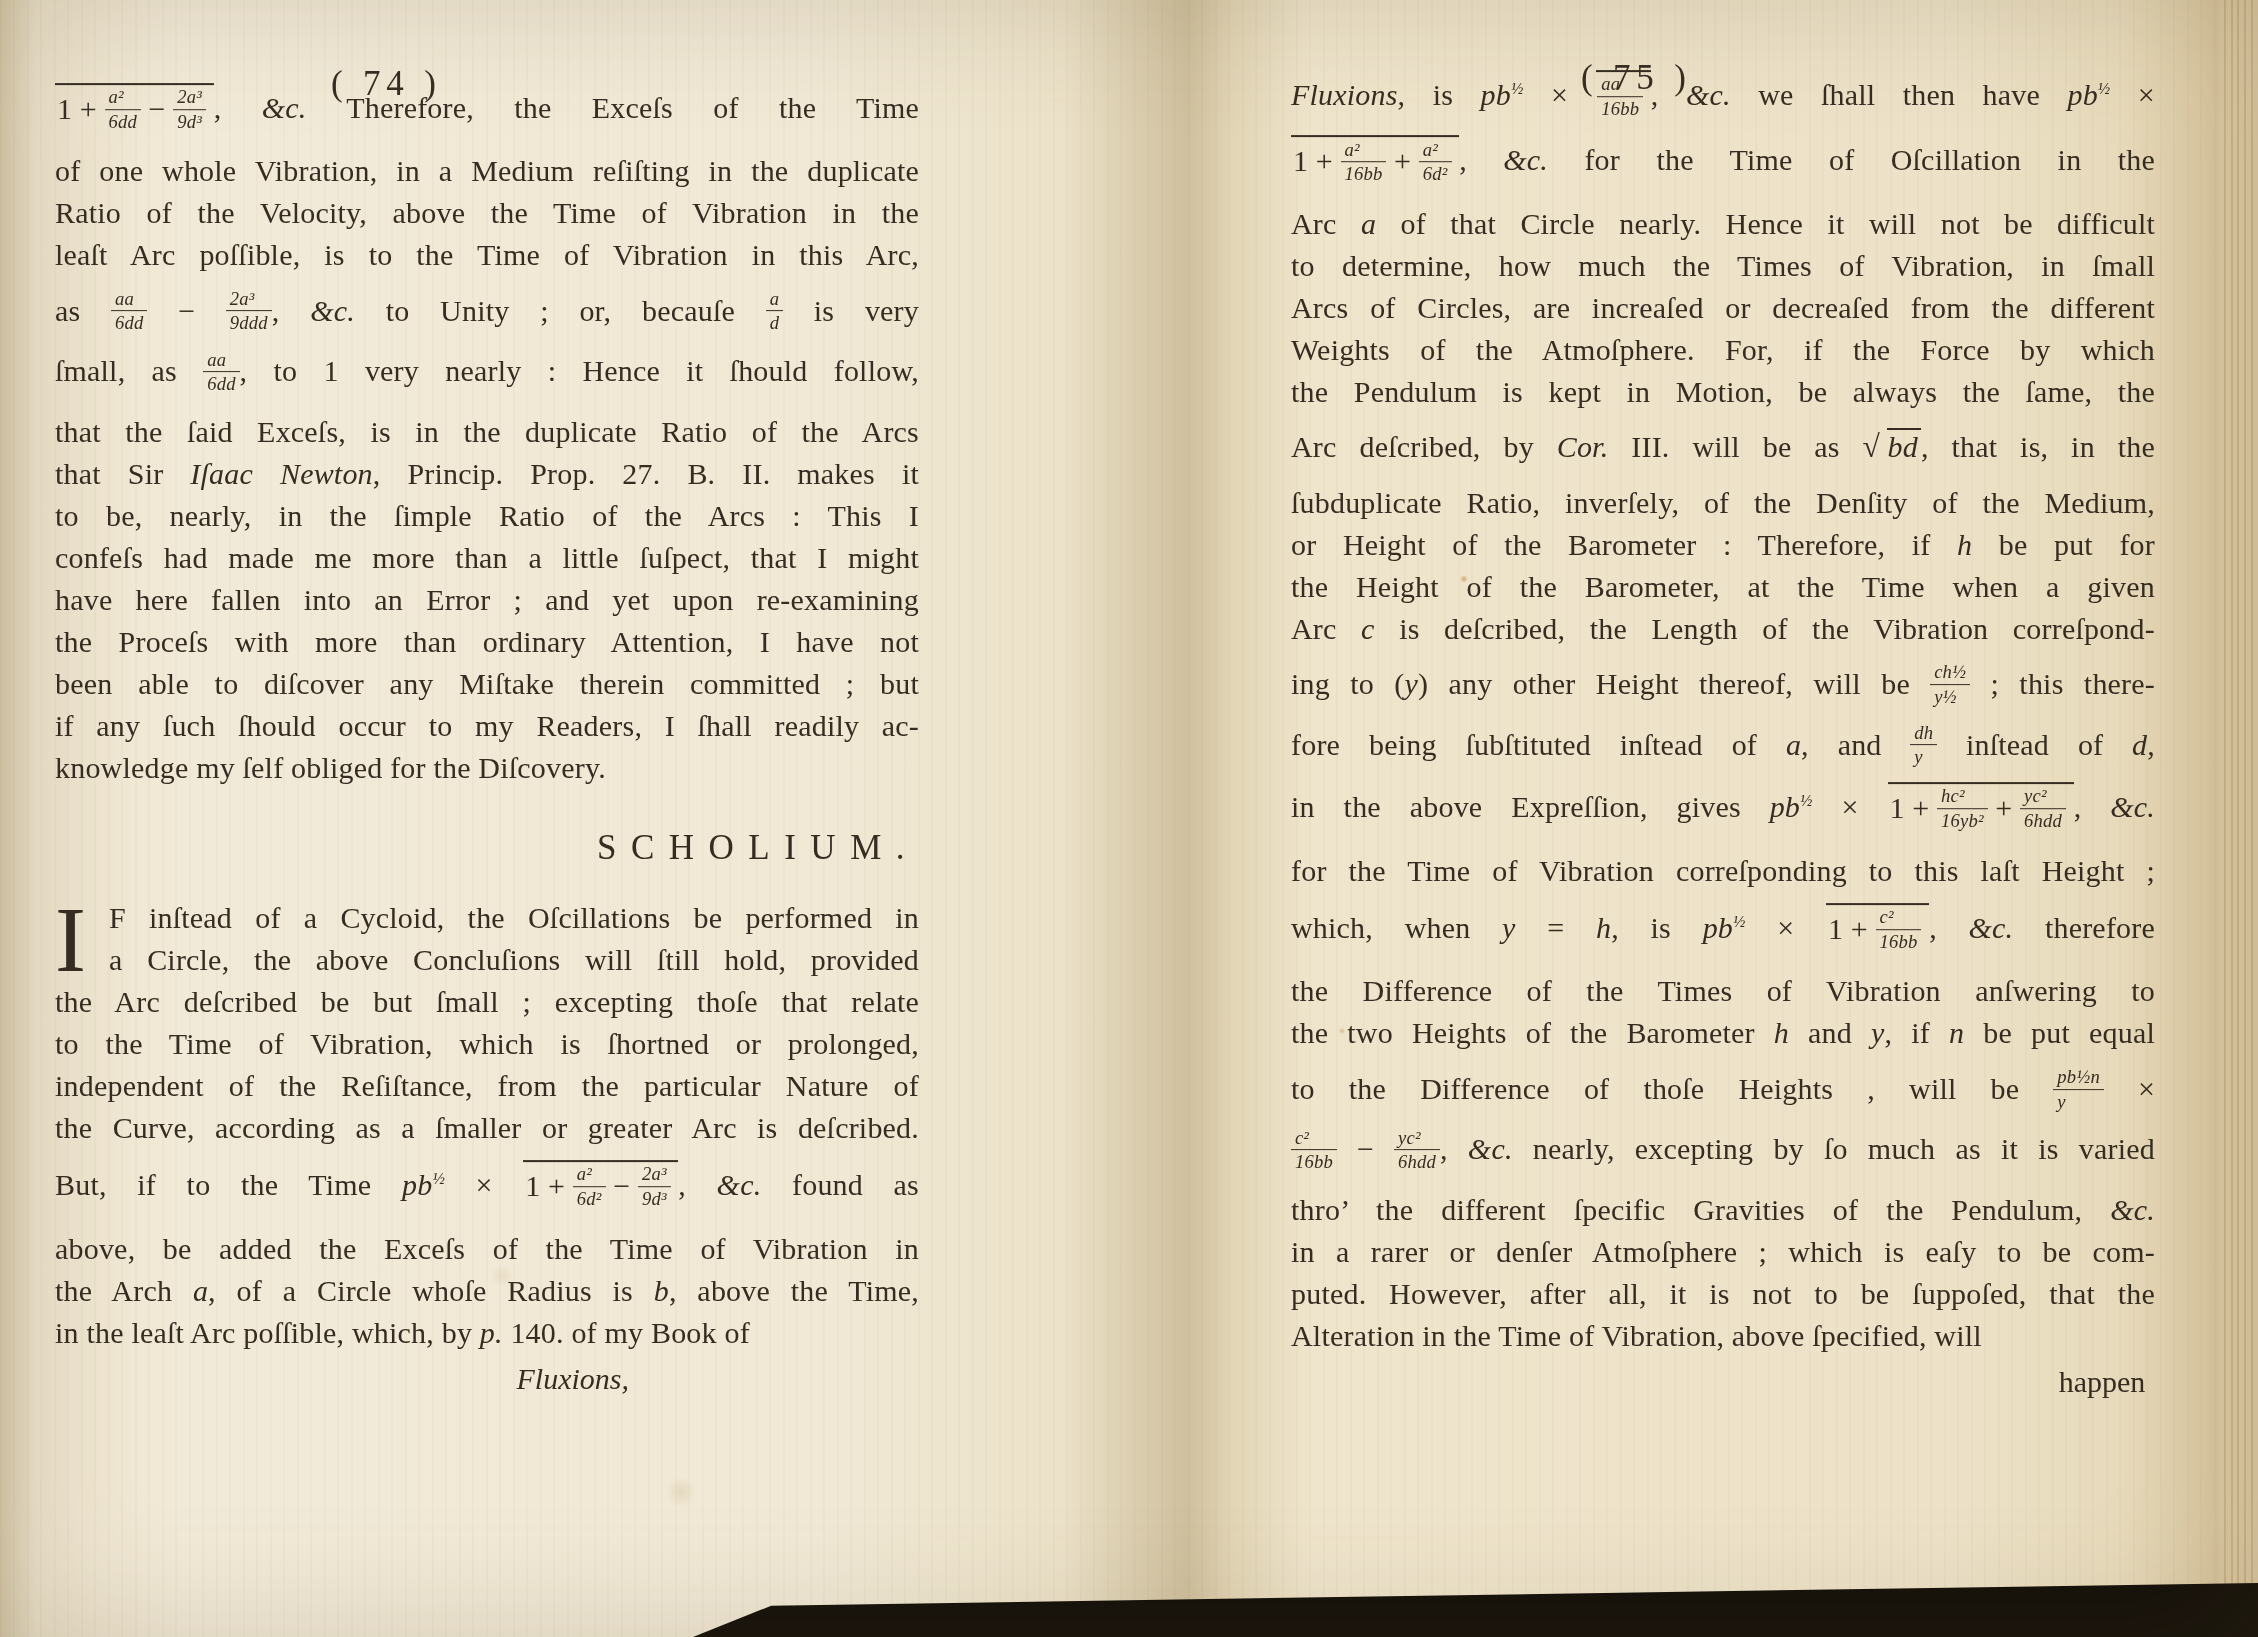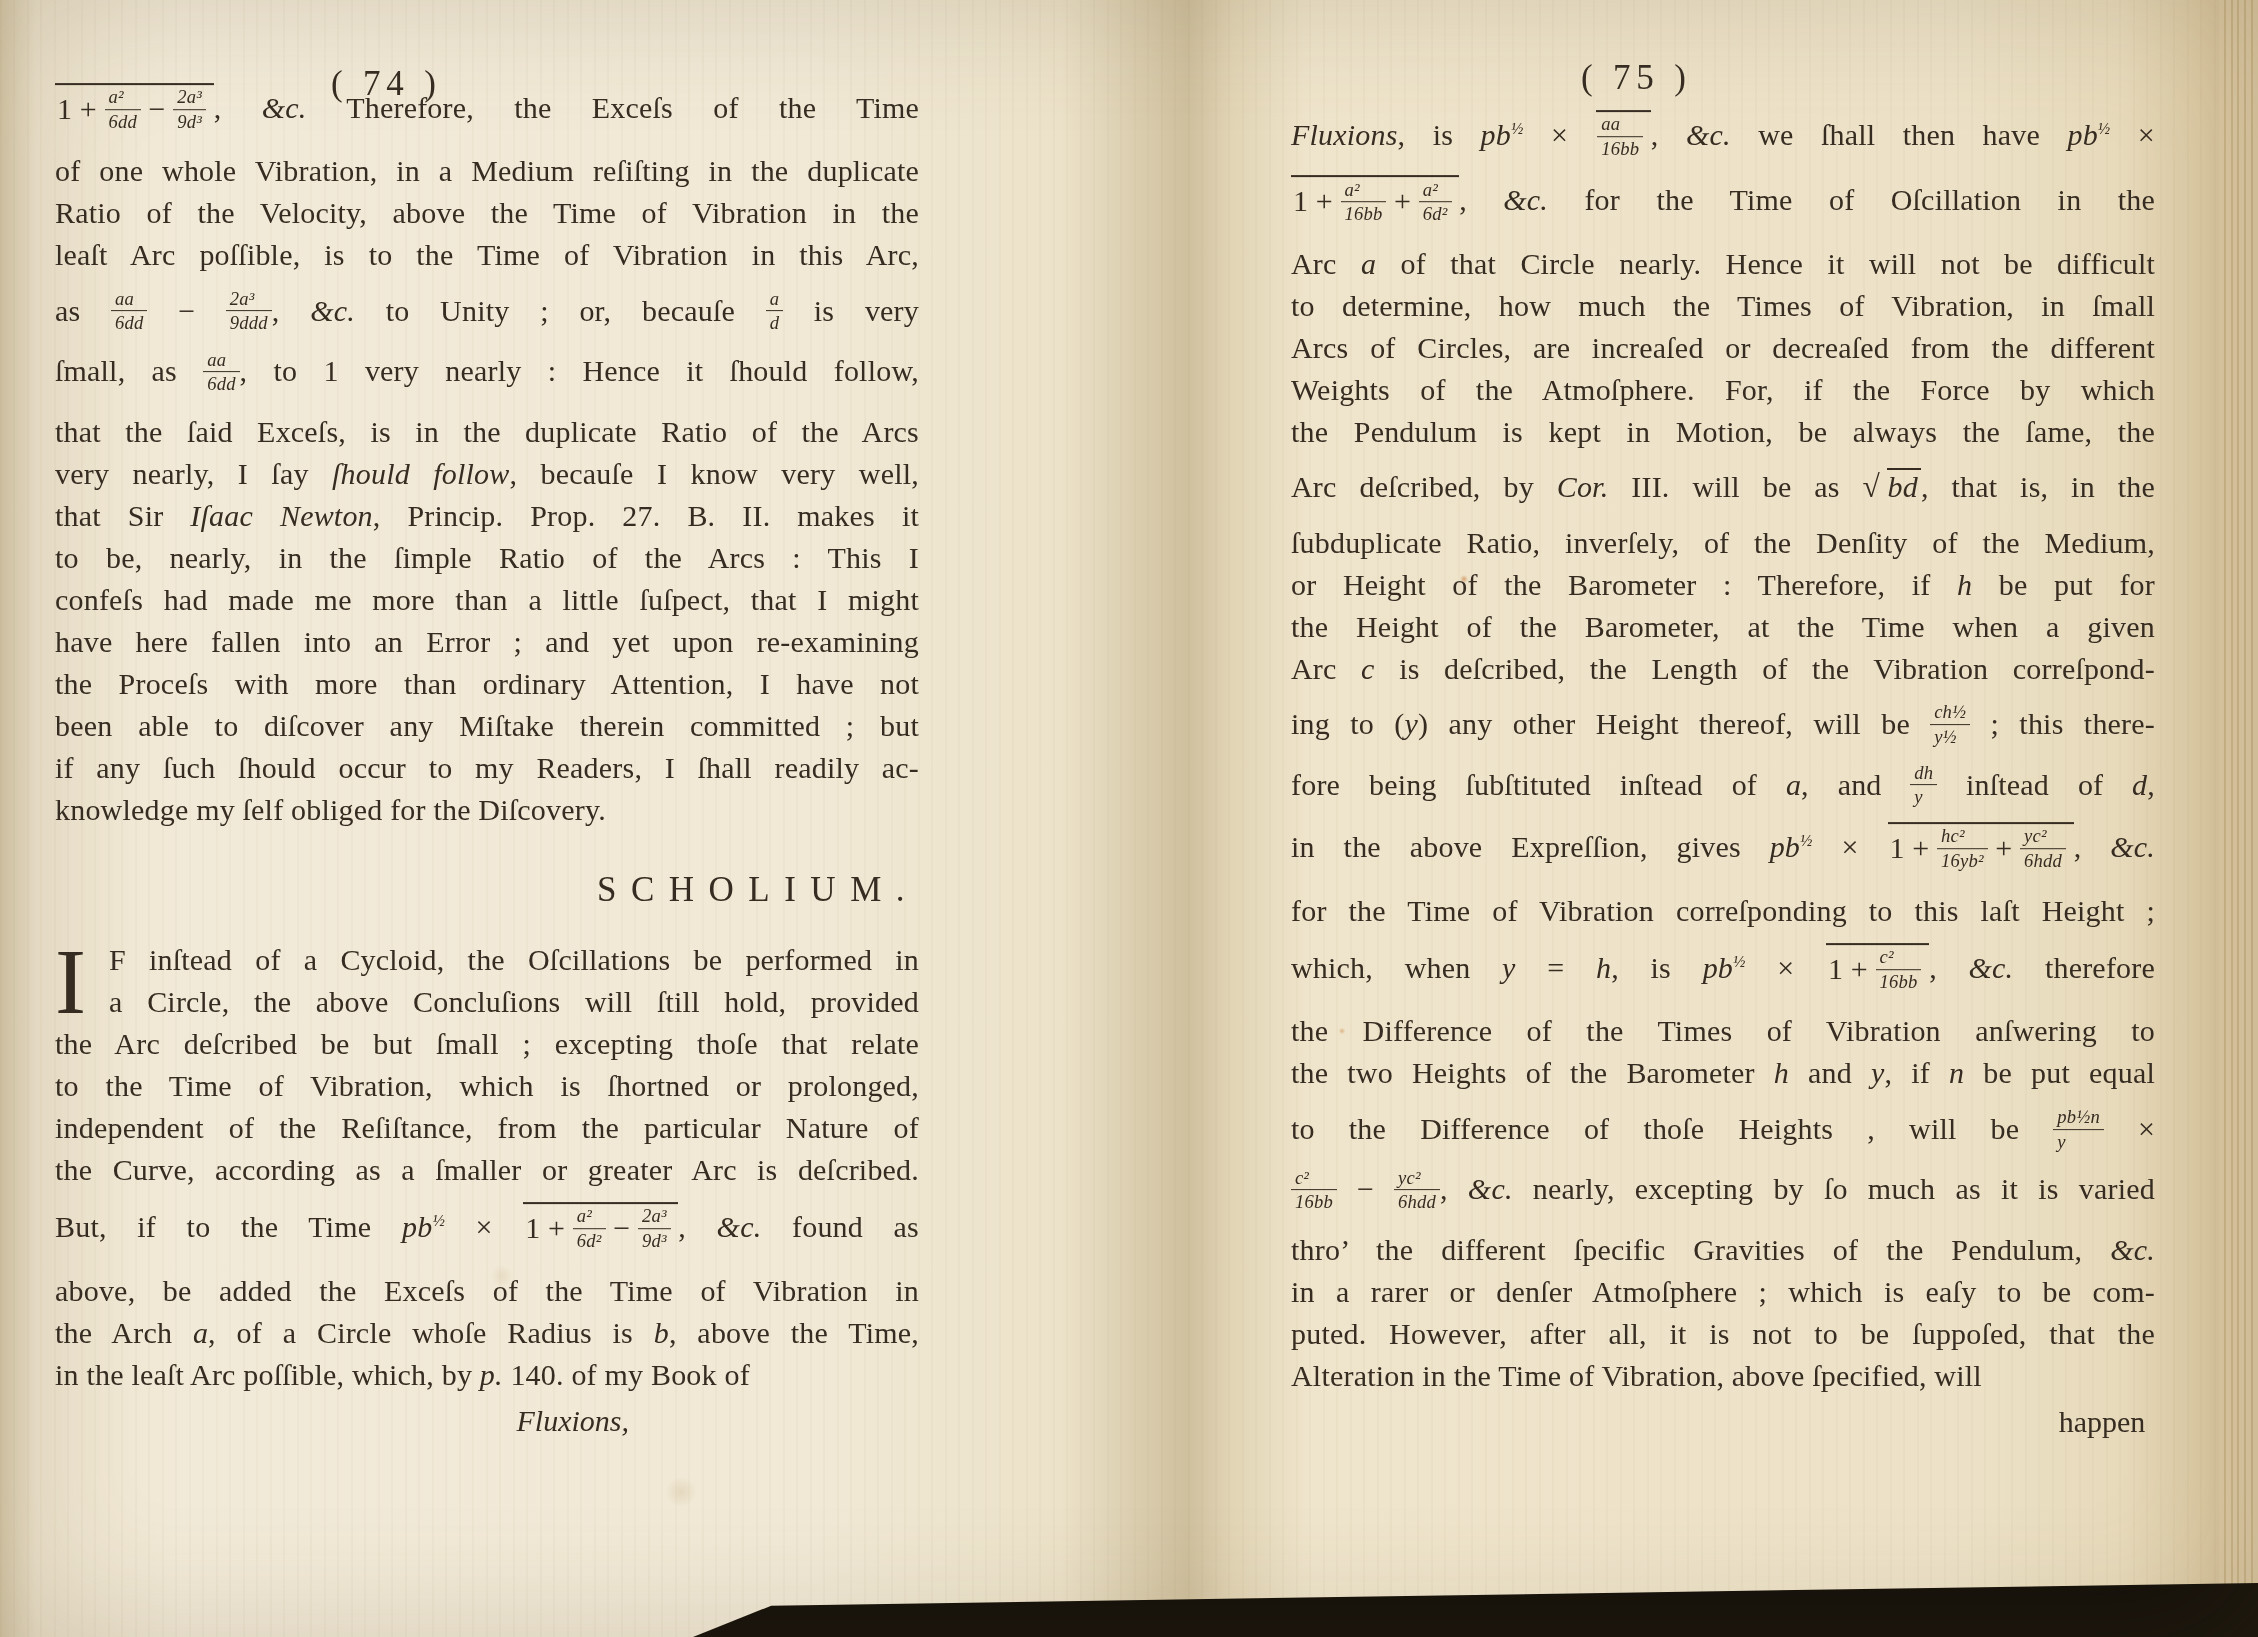--- a/index.html
+++ b/index.html
@@ -42,21 +42,21 @@
   }
   
   .page{position:absolute;top:0;font-size:30px;}
   #page-74{left:55px;width:864px;}
   #page-75{left:1291px;width:864px;}
   .pg-num{position:absolute;font-size:35px;letter-spacing:5.8px;white-space:nowrap;}
   #page-74 .pg-num{left:276px;top:64px;}
   #page-75 .pg-num{left:290px;top:58px;}
   .pbody{position:relative;}
   #page-74 .pbody{margin-top:85px;}
-  #page-75 .pbody{margin-top:112px;}
+  #page-75 .pbody{margin-top:72px;}
   .para{position:relative;}
   .line{
     line-height:42px;
     text-align:justify;text-align-last:justify;
     letter-spacing:0.2px;
   }
   .line.plast{text-align-last:left;}
   .line.fline{margin:13.5px 0;}
   .line.indent{padding-left:54px;}
   .dc{position:absolute;left:0;top:1.9px;font-size:93px;line-height:81px;}
@@ -98,21 +98,20 @@
     <div class="pg-num">( 74 )</div>
     <div class="pbody">
         <div class="para">
           <div class="line fline"><span class="ovl"><span class="rm">1 + </span><span class="frac"><span class="fn">a²</span><span class="fd">6dd</span></span><span class="rm"> − </span><span class="frac"><span class="fn">2a³</span><span class="fd">9d³</span></span></span><span class="rm">, </span><span class="it">&amp;c.</span><span class="rm"> Therefore, the Exceſs of the Time</span></div>
           <div class="line"><span class="rm">of one whole Vibration, in a Medium reſiſting in the duplicate</span></div>
           <div class="line"><span class="rm">Ratio of the Velocity, above the Time of Vibration in the</span></div>
           <div class="line"><span class="rm">leaſt Arc poſſible, is to the Time of Vibration in this Arc,</span></div>
           <div class="line fline"><span class="rm">as </span><span class="frac"><span class="fn">aa</span><span class="fd">6dd</span></span><span class="rm"> − </span><span class="frac"><span class="fn">2a³</span><span class="fd">9ddd</span></span><span class="rm">, </span><span class="it">&amp;c.</span><span class="rm"> to Unity ; or, becauſe </span><span class="frac"><span class="fn">a</span><span class="fd">d</span></span><span class="rm"> is very</span></div>
           <div class="line fline"><span class="rm">ſmall, as </span><span class="frac"><span class="fn">aa</span><span class="fd">6dd</span></span><span class="rm">, to 1 very nearly : Hence it ſhould follow,</span></div>
           <div class="line"><span class="rm">that the ſaid Exceſs, is in the duplicate Ratio of the Arcs</span></div>
-          <div class="line"><span class="rm">very nearly, I ſay </span><span class="it">ſhould follow</span><span class="rm">, becauſe I know very well,</span></div>
           <div class="line"><span class="rm">that Sir </span><span class="it">Iſaac Newton</span><span class="rm">, Princip. Prop. 27. B. II. makes it</span></div>
           <div class="line"><span class="rm">to be, nearly, in the ſimple Ratio of the Arcs : This I</span></div>
           <div class="line"><span class="rm">confeſs had made me more than a little ſuſpect, that I might</span></div>
           <div class="line"><span class="rm">have here fallen into an Error ; and yet upon re-examining</span></div>
           <div class="line"><span class="rm">the Proceſs with more than ordinary Attention, I have not</span></div>
           <div class="line"><span class="rm">been able to diſcover any Miſtake therein committed ; but</span></div>
           <div class="line"><span class="rm">if any ſuch ſhould occur to my Readers, I ſhall readily ac-</span></div>
           <div class="line plast"><span class="rm">knowledge my ſelf obliged for the Diſcovery.</span></div>
         </div>
         <div class="heading">SCHOLIUM.</div>

